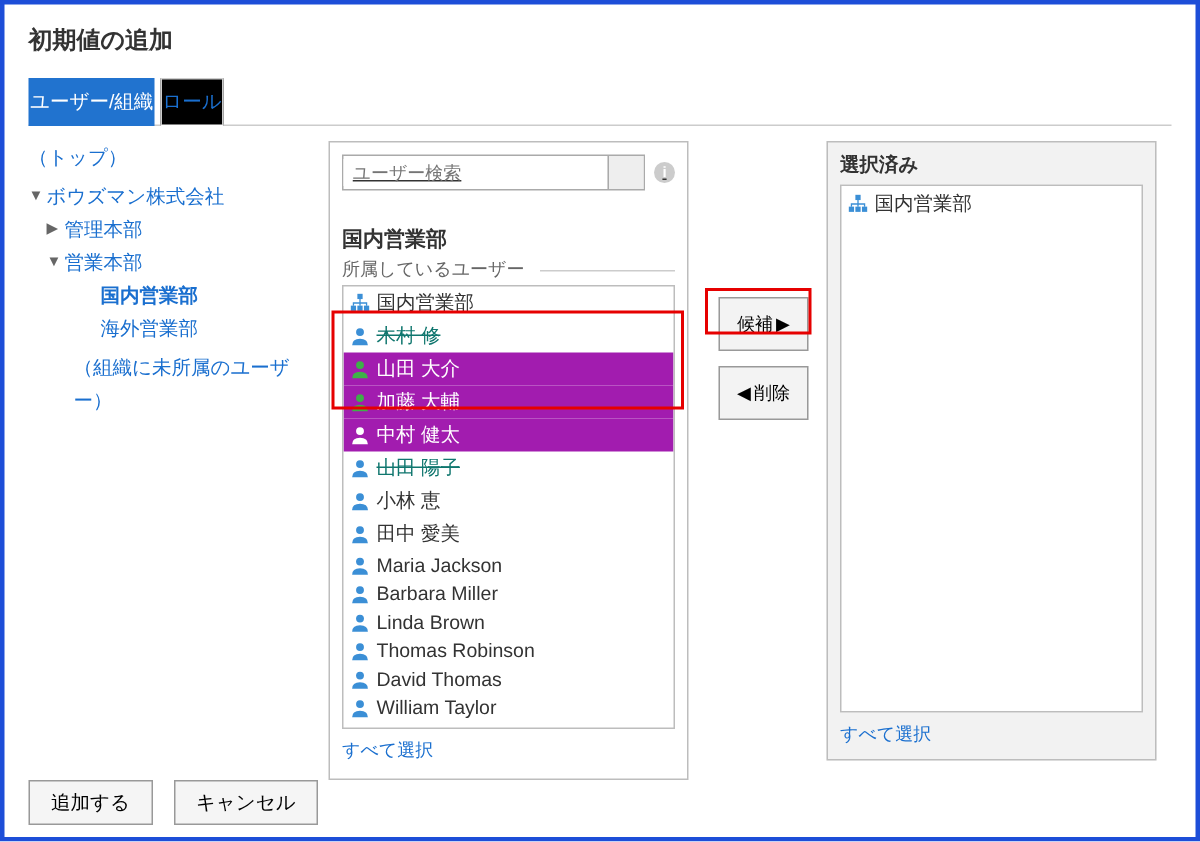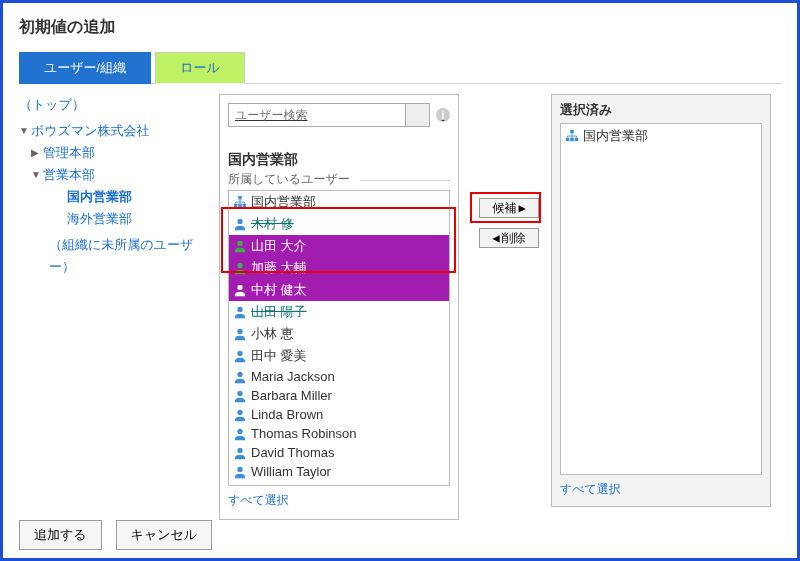--- a/index.html
+++ b/index.html
@@ -1,22 +1,22 @@
 <!DOCTYPE html>
 <html><head>
 <meta charset="utf-8">
 <style>
   * { box-sizing: border-box; }
   body { margin: 0; font-family: "Meiryo", "Hiragino Kaku Gothic Pro", sans-serif; font-size: 13px; color: #333; }
   .frame { width: 800px; height: 561px; border: 3px solid #1d4ed8; padding: 14px 16px 12px; background: #fff; position: relative; }
   h1.page-title { font-size: 16px; font-weight: bold; margin: 0 0 14px; }
   .tabs { border-bottom: 1px solid #ccc; margin-bottom: 10px; display: flex; }
-  .tab { padding: 6px 24px; font-size: 13px; border: 1px solid transparent; margin-bottom: -1px; cursor: pointer; }
+  .tab { padding: 6px 0; font-size: 13px; border: 1px solid transparent; margin-bottom: -1px; cursor: pointer; }
   .tab.active { background: #2173cf; color: #fff; }
-  .tab.inactive { color: #1a6fcf; border: 1px solid #ccc; border-bottom: 1px solid #fff; background: #bef264; margin-left: 4px; }
+  .tab.inactive { color: #1a6fcf; border: 1px solid #ccc; border-bottom: 1px solid #fff; background: #000000; margin-left: 4px; }
   .cols { display: flex; align-items: flex-start; }
   .tree-col { width: 200px; padding: 2px 2px 0 0; }
   .tree-col a, .tree-col .link { color: #1a6fcf; text-decoration: none; cursor: pointer; }
   .tree-col .top { display: block; margin-bottom: 6px; }
   .tree-row { display: flex; align-items: center; line-height: 22px; }
   .tree-triangle { width: 10px; display: inline-block; color: #666; font-size: 10px; margin-right: 2px; }
   .tree-indent1 { padding-left: 12px; }
   .tree-indent3 { padding-left: 48px; }
   .tree-unassigned { padding-left: 30px; margin-top: 4px; }
   .tree-selected { font-weight: bold; }
@@ -32,21 +32,21 @@
   .sub-label::after { content: ""; position: absolute; top: 50%; right: 0; width: 90px; border-top: 1px solid #ccc; }
   .list-box { border: 1px solid #bdbdbd; height: 296px; overflow: hidden; }
   .list-item { display: flex; align-items: center; padding: 2px 4px; gap: 4px; cursor: pointer; }
   .list-item.selected { background: #a21caf; color: #fff; }
   .list-item.strike span.name { text-decoration: line-through; color: #0f766e; }
   .icon-user { width: 14px; height: 14px; display: inline-flex; align-items: center; justify-content: center; }
   .icon-user svg { width: 14px; height: 14px; }
   .select-all { color: #1a6fcf; font-size: 12px; margin-top: 6px; display: inline-block; cursor: pointer; }
 
   .btn-col { width: 76px; display: flex; flex-direction: column; align-items: center; padding-top: 104px; gap: 10px; }
-  .move-btn { width: 60px; height: 20px; border: 1px solid #999; background: #f3f3f3; font-size: 12px; display: flex; align-items: center; justify-content: center; cursor: pointer; gap: 2px; font-family: Liberation Mono, monospace; }
+  .move-btn { width: 60px; height: 36px; border: 1px solid #999; background: #f3f3f3; font-size: 12px; display: flex; align-items: center; justify-content: center; cursor: pointer; gap: 2px; }
   .red-box-btn { position: absolute; border: 2px solid #e60000; pointer-events: none; }
   .red1 { left: 467px; top: 189px; width: 71px; height: 31px; }
   .red2 { left: 218px; top: 204px; width: 235px; height: 66px; }
 
   .right-col { width: 220px; border: 1px solid #bdbdbd; background: #f2f2f2; padding: 6px 8px 8px; margin-left: 4px; }
   .right-title { font-weight: bold; font-size: 13px; margin-bottom: 4px; }
   .right-box { background: #fff; border: 1px solid #bdbdbd; height: 352px; overflow: auto; }
   .right-item { display: flex; align-items: center; gap: 4px; padding: 3px 4px; }
   .right-select-all { color: #1a6fcf; font-size: 12px; margin-top: 6px; display: inline-block; cursor: pointer; }
 

